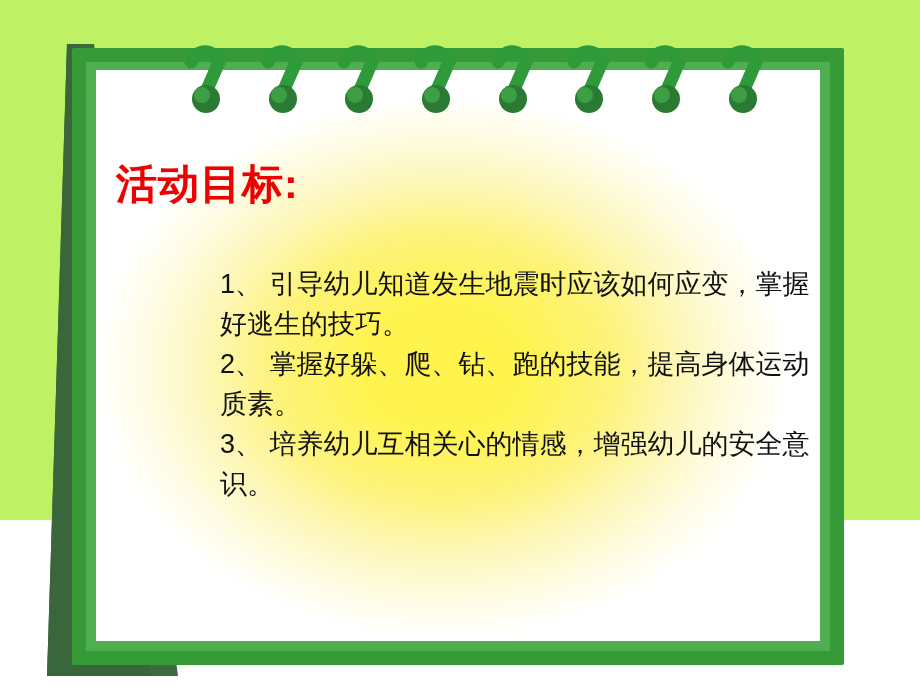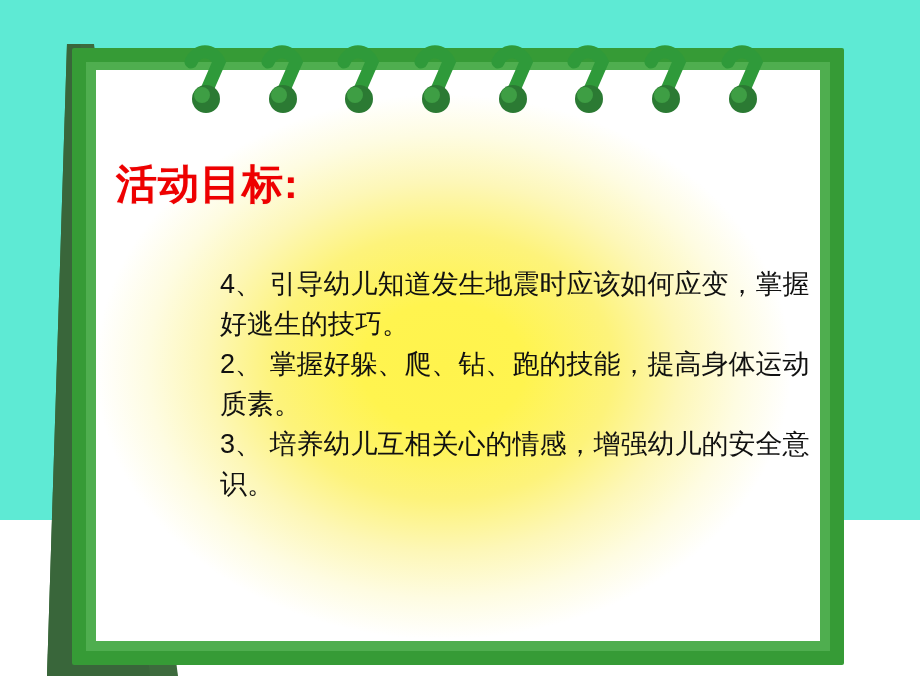--- a/index.html
+++ b/index.html
@@ -11,21 +11,21 @@
     width: 920px;
     height: 690px;
     overflow: hidden;
     font-family: "Liberation Sans", "DejaVu Sans", sans-serif;
   }
 
   #stage {
     position: relative;
     width: 920px;
     height: 520px;
-    background: #5eead4;
+    background: #bef264;
   }
 
   
   .easel-back {
     position: absolute;
     left: 0;
     top: 0;
     width: 920px;
     height: 690px;
   }
@@ -156,18 +156,18 @@
       <circle cx="432" cy="95" r="8"></circle>
       <circle cx="509" cy="95" r="8"></circle>
       <circle cx="585" cy="95" r="8"></circle>
       <circle cx="662" cy="95" r="8"></circle>
       <circle cx="739" cy="95" r="8"></circle>
     </g>
   </svg>
 
   <div class="page-content">
     <div class="title">活动目标:</div>
-    <div class="body-text">4、 引导幼儿知道发生地震时应该如何应变，掌握好逃生的技巧。
+    <div class="body-text">1、 引导幼儿知道发生地震时应该如何应变，掌握好逃生的技巧。
 2、 掌握好躲、爬、钻、跑的技能，提高身体运动质素。
 3、 培养幼儿互相关心的情感，增强幼儿的安全意识。</div>
   </div>
 
 </div>
 
 </body></html>

